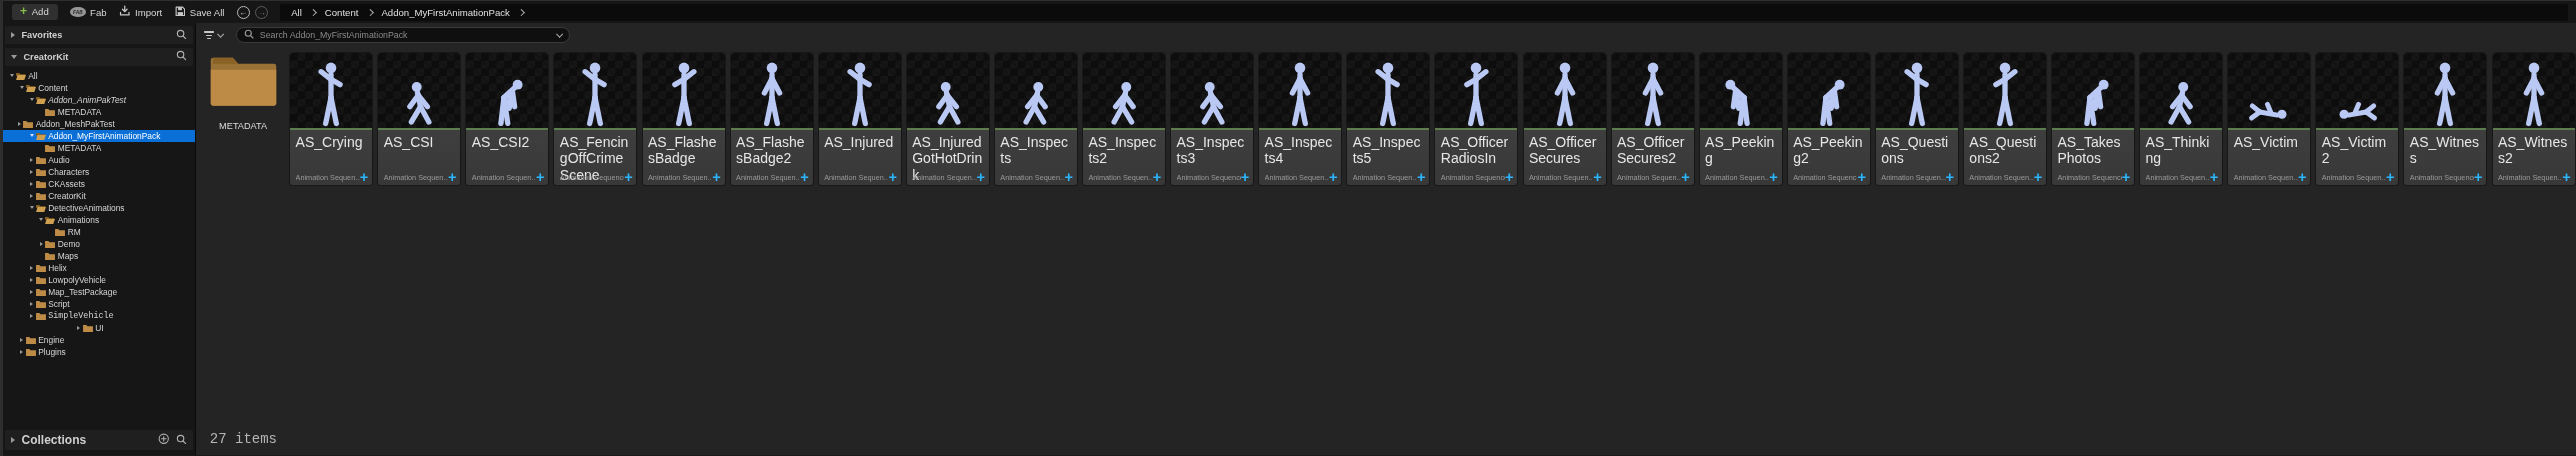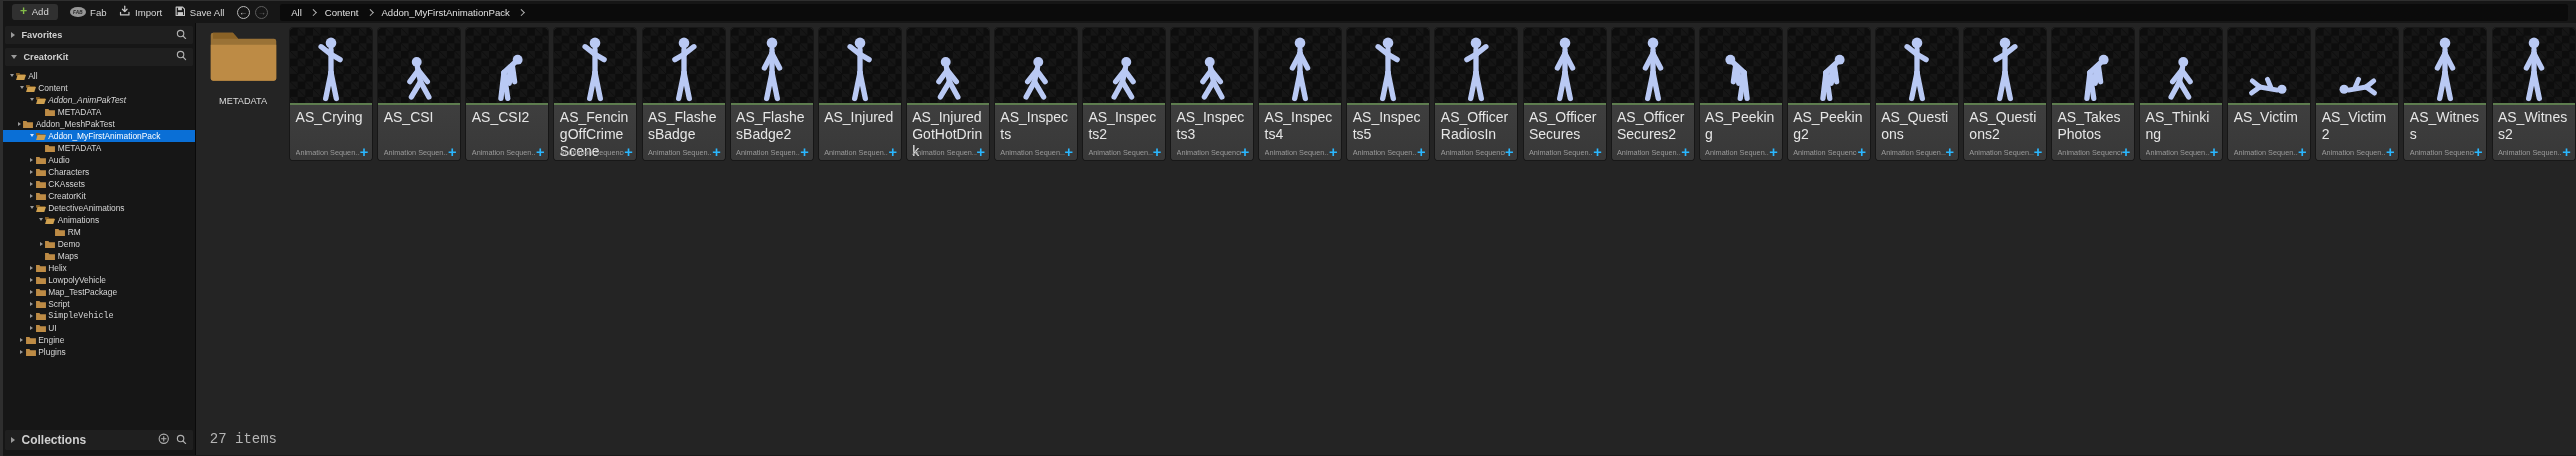--- a/index.html
+++ b/index.html
@@ -418,21 +418,21 @@
           <span class="tw">
             <span class="tri-r"></span>
           </span>
           <span style="display: inline-flex;">
             <svg width="10" height="8.4" viewBox="0 0 13 11">
               <path d="M0 1.2 h4.4 l1.3 1.7 H13 V10.6 H0 Z" fill="#bd8b45"></path>
             </svg>
           </span>
           <span class="tree-label">SimpleVehicle</span>
         </div>
-        <div class="tree-row" style="padding-left: 24.5px;">
+        <div class="tree-row" style="padding-left: 24.5px; margin-left: 47px;">
           <span class="tw">
             <span class="tri-r"></span>
           </span>
           <span style="display: inline-flex;">
             <svg width="10" height="8.4" viewBox="0 0 13 11">
               <path d="M0 1.2 h4.4 l1.3 1.7 H13 V10.6 H0 Z" fill="#bd8b45"></path>
             </svg>
           </span>
           <span class="tree-label">UI</span>
         </div>
@@ -474,20 +474,40 @@
           <svg width="10.7" height="10.7" viewBox="0 0 14 14">
               <circle cx="6" cy="6" r="4.2" fill="none" stroke="#b0b0b0" stroke-width="1.5"></circle>
               <path d="M9.2 9.2 L12.6 12.6" stroke="#b0b0b0" stroke-width="1.5" stroke-linecap="round"></path>
             </svg>
         </span>
       </span>
     </div>
   </div>
 
   <div class="main">
+    <div class="content-topbar">
+      <div class="filter-group">
+        <span class="funnel">
+            <i></i>
+            <i></i>
+            <i></i>
+          </span>
+        <span class="chev-down"></span>
+      </div>
+      <div class="search-pill">
+        <span>
+          <svg width="10" height="10" viewBox="0 0 14 14">
+              <circle cx="6" cy="6" r="4.2" fill="none" stroke="#9a9a9a" stroke-width="1.6"></circle>
+              <path d="M9.2 9.2 L12.6 12.6" stroke="#9a9a9a" stroke-width="1.6" stroke-linecap="round"></path>
+            </svg>
+        </span>
+        <input type="text" value="" placeholder="Search Addon_MyFirstAnimationPack" style="">
+        <span class="chev-down"></span>
+      </div>
+    </div>
 
     <div class="asset-grid" id="asset-grid">
       <div class="folder-cell">
         <span class="big-folder">
           <svg width="67" height="55" viewBox="0 0 88 72">
             <path d="M4 6 h26 l7 8 H84 a3 3 0 0 1 3 3 V66 a3 3 0 0 1 -3 3 H4 a3 3 0 0 1 -3 -3 V9 a3 3 0 0 1 3 -3 Z" fill="#9a7236"></path>
             <path d="M1 22 H87 V66 a3 3 0 0 1 -3 3 H4 a3 3 0 0 1 -3 -3 Z" fill="#bd8b45"></path>
             <path d="M4 6 h26 l7 8 H4 Z" fill="#8a6226"></path>
           </svg>
         </span>

